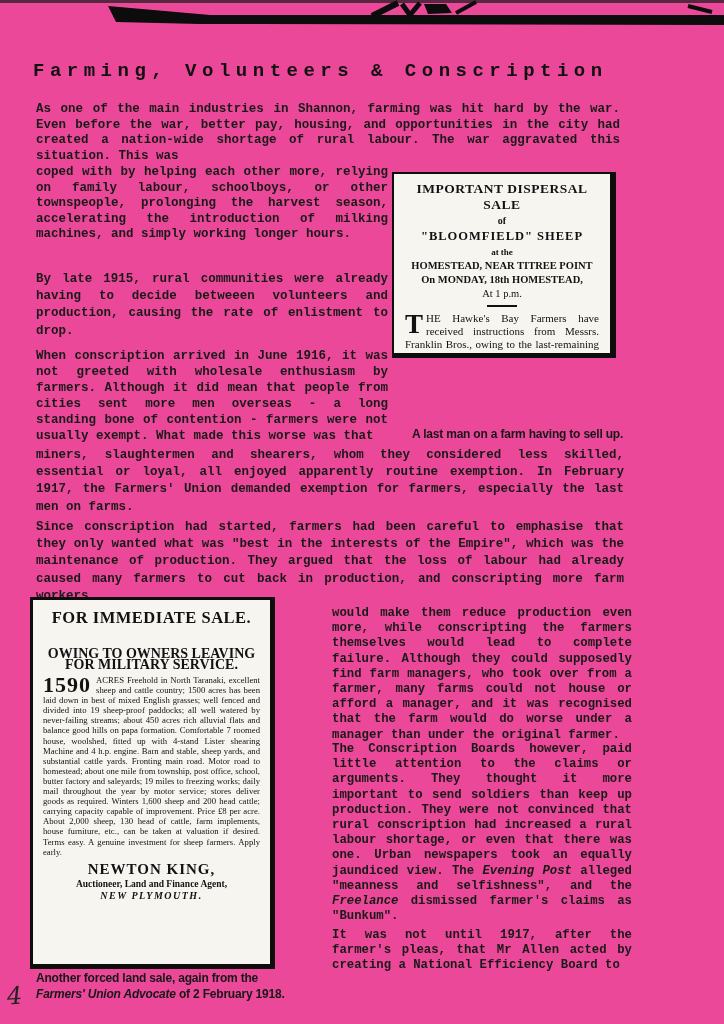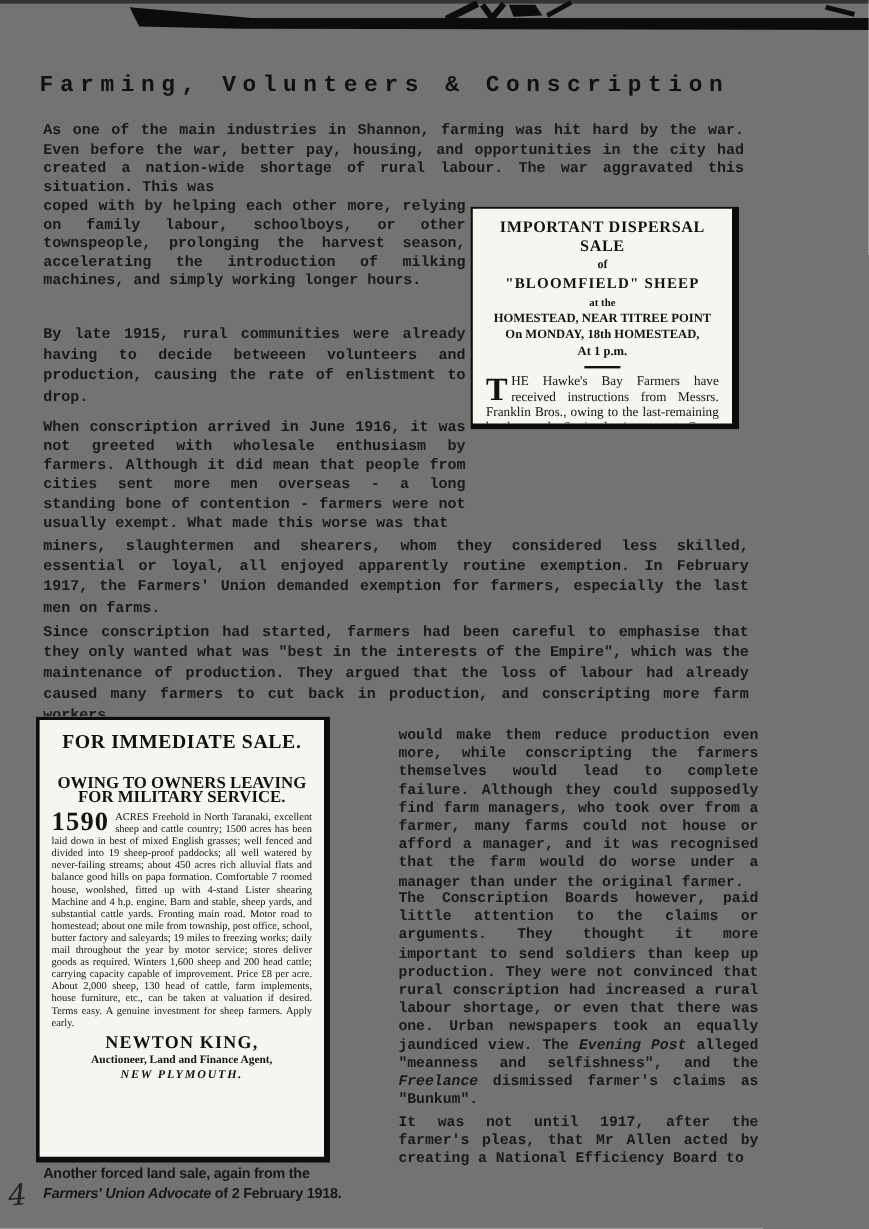--- a/index.html
+++ b/index.html
@@ -1,18 +1,18 @@
 <!DOCTYPE html>
 <html><head>
 <meta charset="utf-8">
 <style>
   html,body { margin:0; padding:0; background:#e8e7e4; }
   .page {
     position:relative; width:724px; height:1024px; margin:0 auto;
-    background:#737373; overflow:hidden;
+    background:#ec4899; overflow:hidden;
     font-family:"Liberation Mono", monospace; color:#161616;
   }
   .abs { position:absolute; }
   
   .tw {
     font-family:"Liberation Mono", monospace;
     font-weight:700; color:#191919; text-align:justify;
   }
   .tw-full  { font-size:12.5px; line-height:15.6px; }
   .tw-para  { font-size:12.5px; line-height:17.2px; }
@@ -34,21 +34,21 @@
     border:3px solid #0d0d0d; border-right-width:5px; border-bottom-width:5px;
     padding:8px 10px 4px 10px;
   }
   .c-center { text-align:center; }
   .disp-title { font-size:13.5px; font-weight:700; letter-spacing:0.5px; }
   .disp-of { font-size:10px; font-weight:700; margin-top:2px; }
   .disp-name { font-size:12.5px; font-weight:700; margin-top:3px; letter-spacing:1px; }
   .disp-atthe { font-size:9px; font-weight:700; margin-top:3px; }
   .disp-loc { font-size:10.5px; font-weight:700; margin-top:3px; }
   .disp-date { font-size:10.5px; font-weight:700; margin-top:3px; }
-  .disp-time { font-size:10.5px; font-weight:700; margin-top:3px; }
+  .disp-time { font-size:10.5px; font-weight:400; margin-top:3px; }
   .disp-rule { width:30px; border-top:2px solid #111; margin:6px auto 5px auto; }
   .disp-body { font-size:11px; line-height:12.8px; text-align:justify; }
   .dropcap {
     float:left; font-size:27px; line-height:22px; font-weight:700;
     margin:1px 3px 0 0;
   }
   .sale-title { font-size:16.5px; font-weight:700; letter-spacing:0.5px; }
   .sale-sub { font-size:14px; font-weight:700; line-height:11px; margin-top:20px; }
   .sale-body { font-size:8.7px; line-height:10.1px; text-align:justify; margin-top:5px; }
   .bignum {
@@ -110,20 +110,21 @@
     <div class="c-center disp-of">of</div>
     <div class="c-center disp-name">"BLOOMFIELD" SHEEP</div>
     <div class="c-center disp-atthe">at the</div>
     <div class="c-center disp-loc">HOMESTEAD, NEAR TITREE POINT</div>
     <div class="c-center disp-date">On MONDAY, 18th HOMESTEAD,</div>
     <div class="c-center disp-time">At 1 p.m.</div>
     <div class="disp-rule"></div>
     <div class="disp-body"><span class="dropcap">T</span><span>HE Hawke's Bay Farmers have received instructions from Messrs. Franklin Bros., owing to the last-remaining brother on the Station having to go to Camp shortly, to hold a Clearing Sale of their old-established flock of s h e e p, consisting of, roughly, 3,500 EWES, WETHERS AND LAMBS.  Full particulars of which will be advertised later.</span></div>
   </div>
 
+  <div class="abs caption" style="left:412px; top:426px; width:300px;">A last man on a farm having to sell up.</div>
 
   <div class="abs clipping clip-left" style="left:30px; top:597px; width:245px; height:372px;">
     <div class="c-center sale-title">FOR IMMEDIATE SALE.</div>
     <div class="c-center sale-sub">OWING TO OWNERS LEAVING FOR MILITARY SERVICE.</div>
     <div class="sale-body"><span class="bignum">1590</span><span>ACRES Freehold in North Taranaki, excellent sheep and cattle country; 1500 acres has been laid down in best of mixed English grasses; well fenced and divided into 19 sheep-proof paddocks; all well watered by never-failing streams; about 450 acres rich alluvial flats and balance good hills on papa formation.  Comfortable 7 roomed house, woolshed, fitted up with 4-stand Lister shearing Machine and 4 h.p. engine.  Barn and stable, sheep yards, and substantial cattle yards.  Fronting main road.  Motor road to homestead; about one mile from township, post office, school, butter factory and saleyards; 19 miles to freezing works; daily mail throughout the year by motor service; stores deliver goods as required.  Winters 1,600 sheep and 200 head cattle; carrying capacity capable of improvement.  Price £8 per acre.  About 2,000 sheep, 130 head of cattle, farm implements, house furniture, etc., can be taken at valuation if desired.  Terms easy.  A genuine investment for sheep farmers.  Apply early.</span></div>
     <div class="c-center agent-name">NEWTON KING,</div>
     <div class="c-center agent-role">Auctioneer, Land and Finance Agent,</div>
     <div class="c-center agent-city">NEW PLYMOUTH.</div>
   </div>
 

